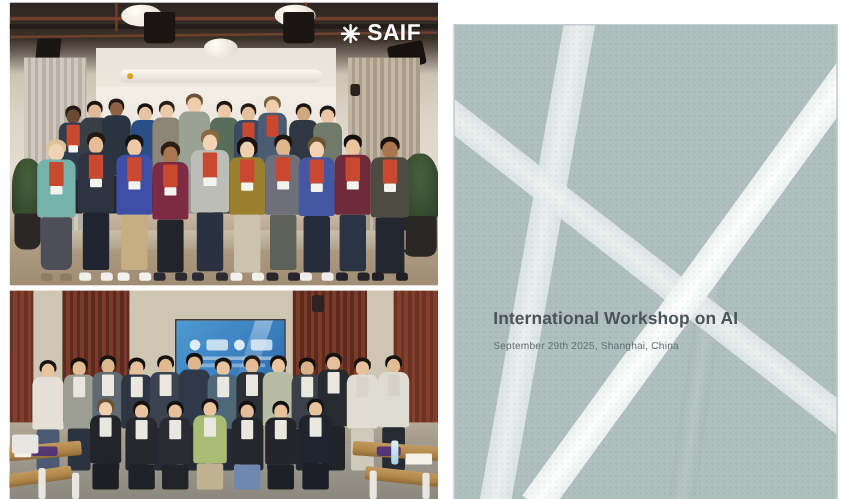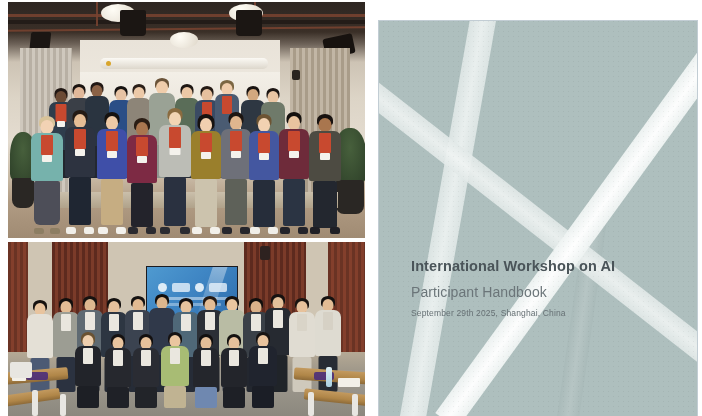--- a/index.html
+++ b/index.html
@@ -589,20 +589,29 @@
           <div class="head" style="top:4px;width:13px;height:14px;background:#a9764e;"></div>
           <div class="body" style="top:17px;width:32px;height:50px;background:#4d4b42;"></div>
           <div class="lany" style="top:19px;width:12px;height:20px;background:#c8492f;"></div>
           <div class="badge" style="top:39px;width:10px;height:7px;"></div>
           <div class="legs" style="top:67px;width:24px;height:47px;background:#23272f;"></div>
           <div class="shoe" style="left:2px;width:10px;height:7px;background:#1f1f25;"></div>
           <div class="shoe" style="right:2px;width:10px;height:7px;background:#1f1f25;"></div>
         </div>
       </div>
 
+      <div class="saif-logo">
+        <span class="saif-mark">
+          <span></span>
+            <span></span>
+            <span></span>
+            <span></span>
+        </span>
+        <span class="saif-word">SAIF</span>
+      </div>
     </div>
 
     <div class="photo" id="photo-bottom">
       <div class="p2-scene">
 
         <div class="p2-wall-wood far-l"></div>
         <div class="p2-wall-plain a"></div>
         <div class="p2-wall-wood l"></div>
         <div class="p2-wall-plain b"></div>
         <div class="p2-wall-wood r"></div>
@@ -785,18 +794,17 @@
   <div class="cover">
     <div class="band b4"></div>
     <div class="band b1"></div>
     <div class="band b5"></div>
     <div class="band b2"></div>
     <div class="band b3"></div>
     <div class="grain"></div>
 
     <div class="cover-text">
       <div class="cover-title">International Workshop on AI</div>
-      <div class="cover-subtitle">Participant Handbook</div>
       <div class="cover-meta">September 29th 2025, Shanghai, China</div>
     </div>
   </div>
 
 </div>
 
 </body></html>

